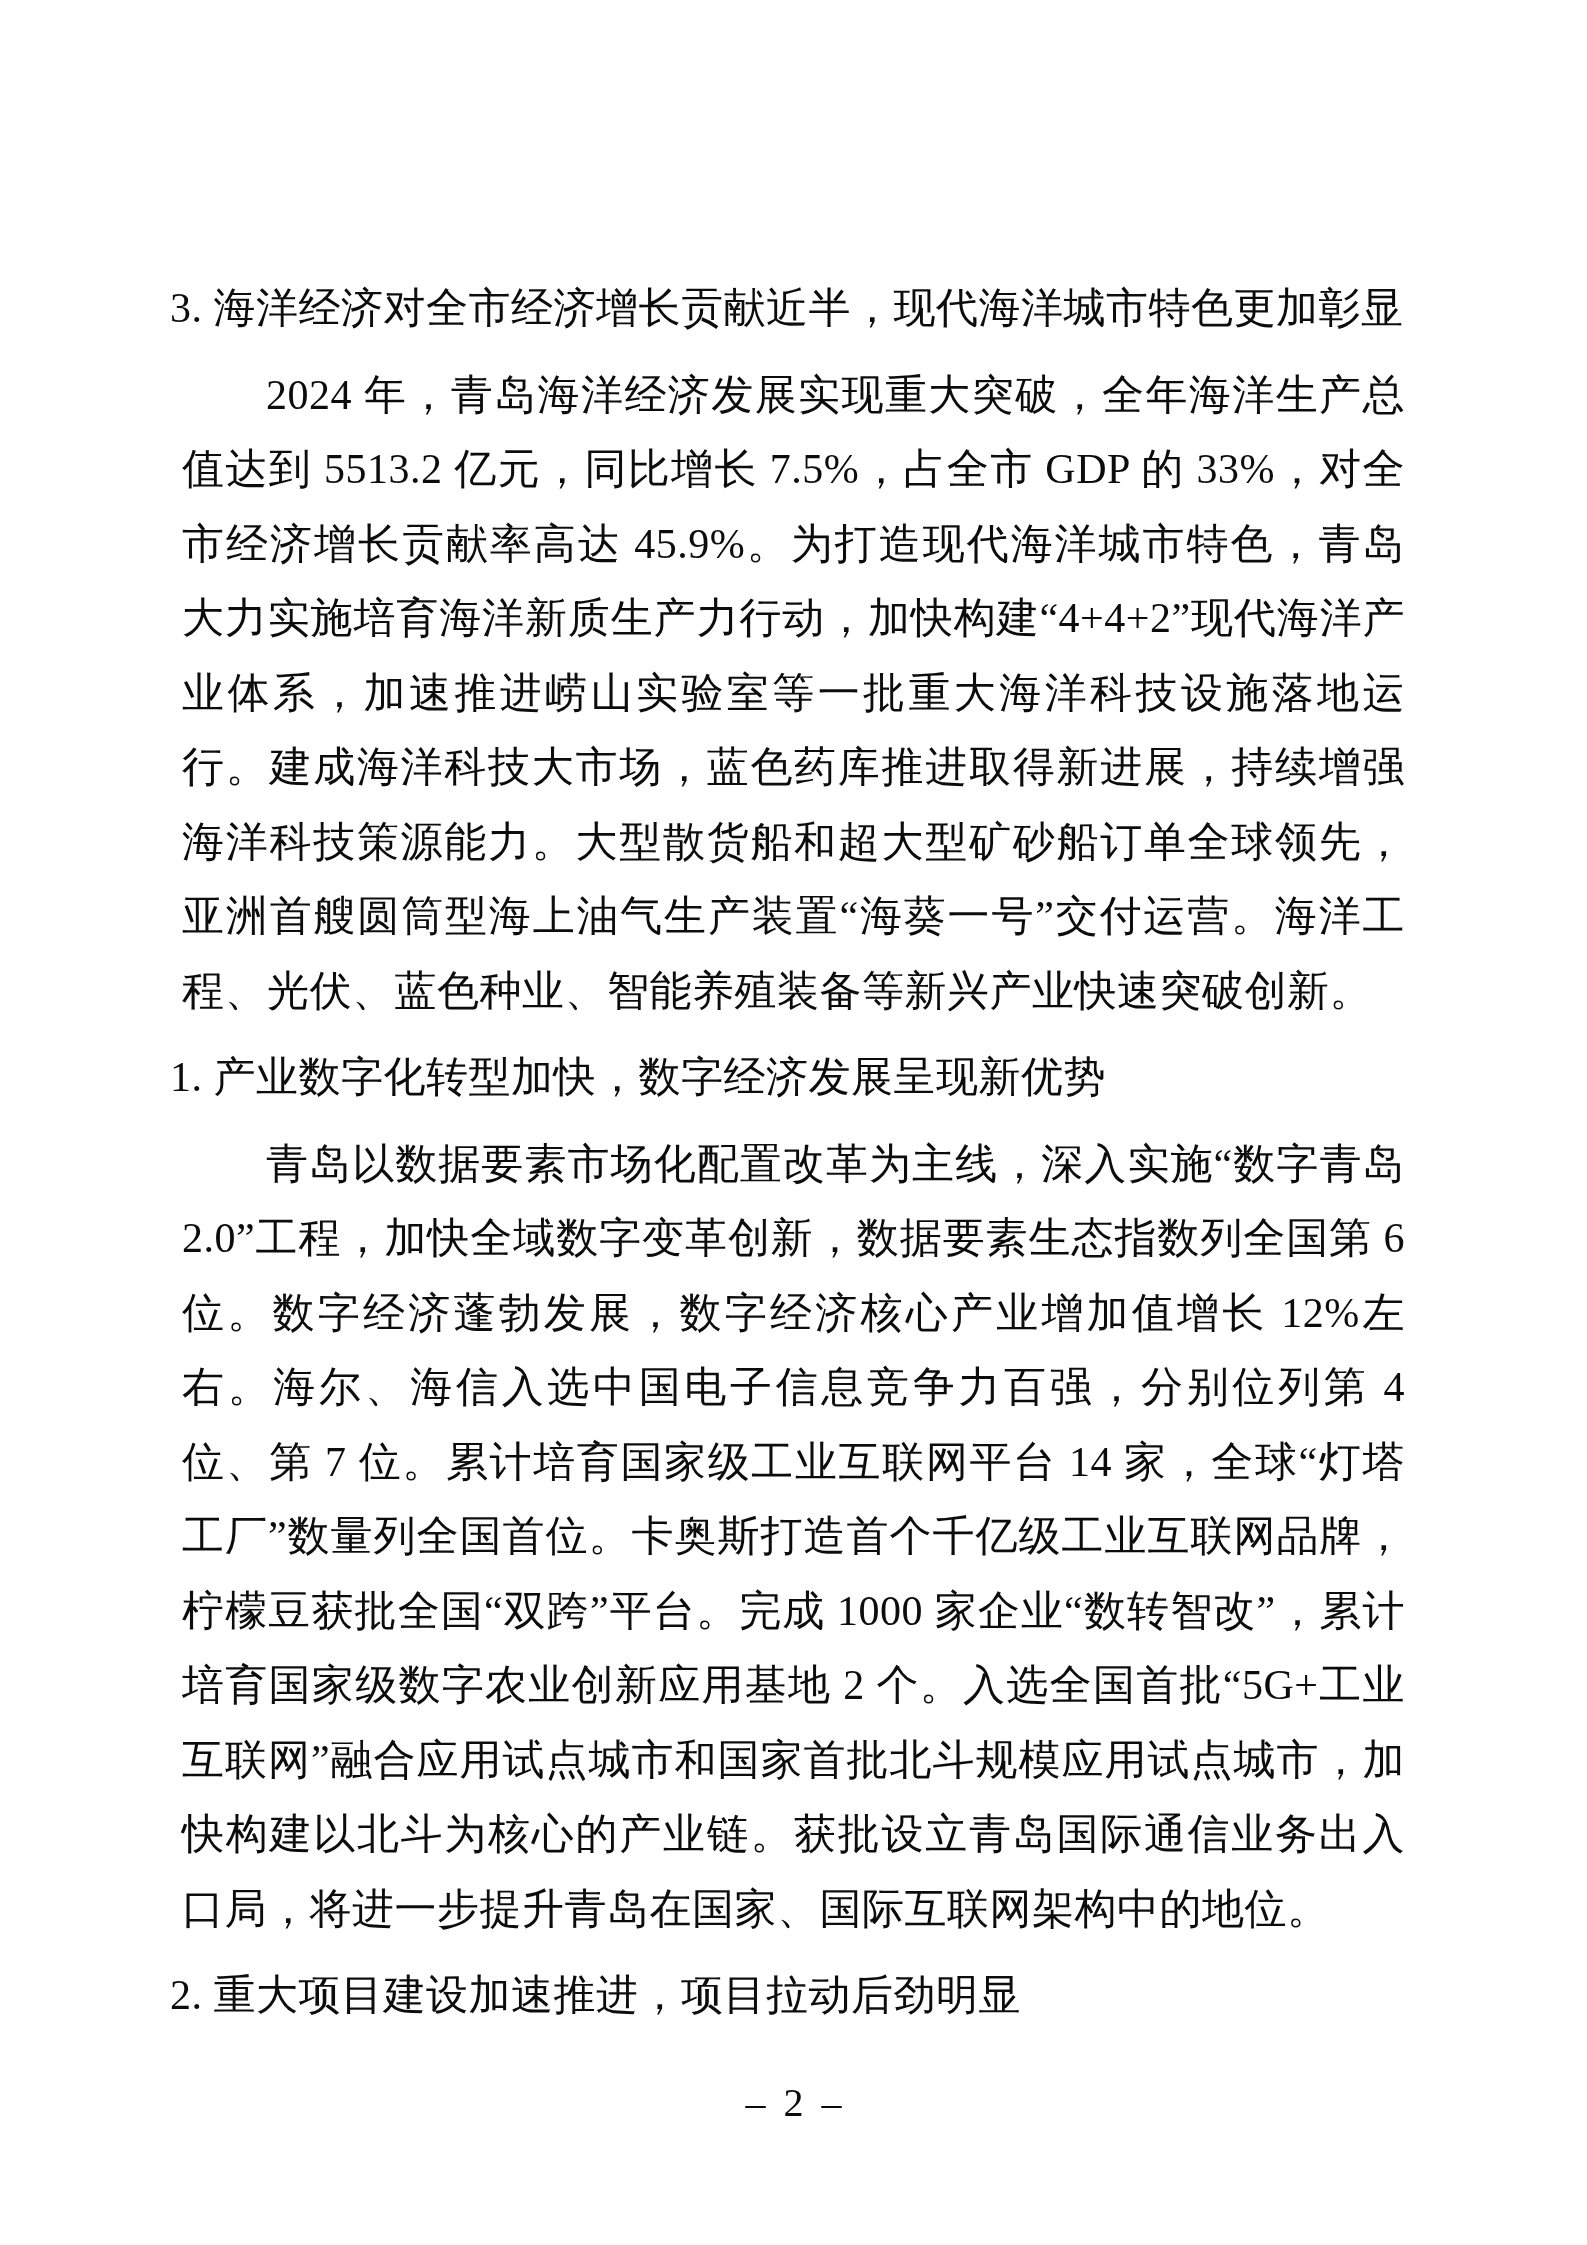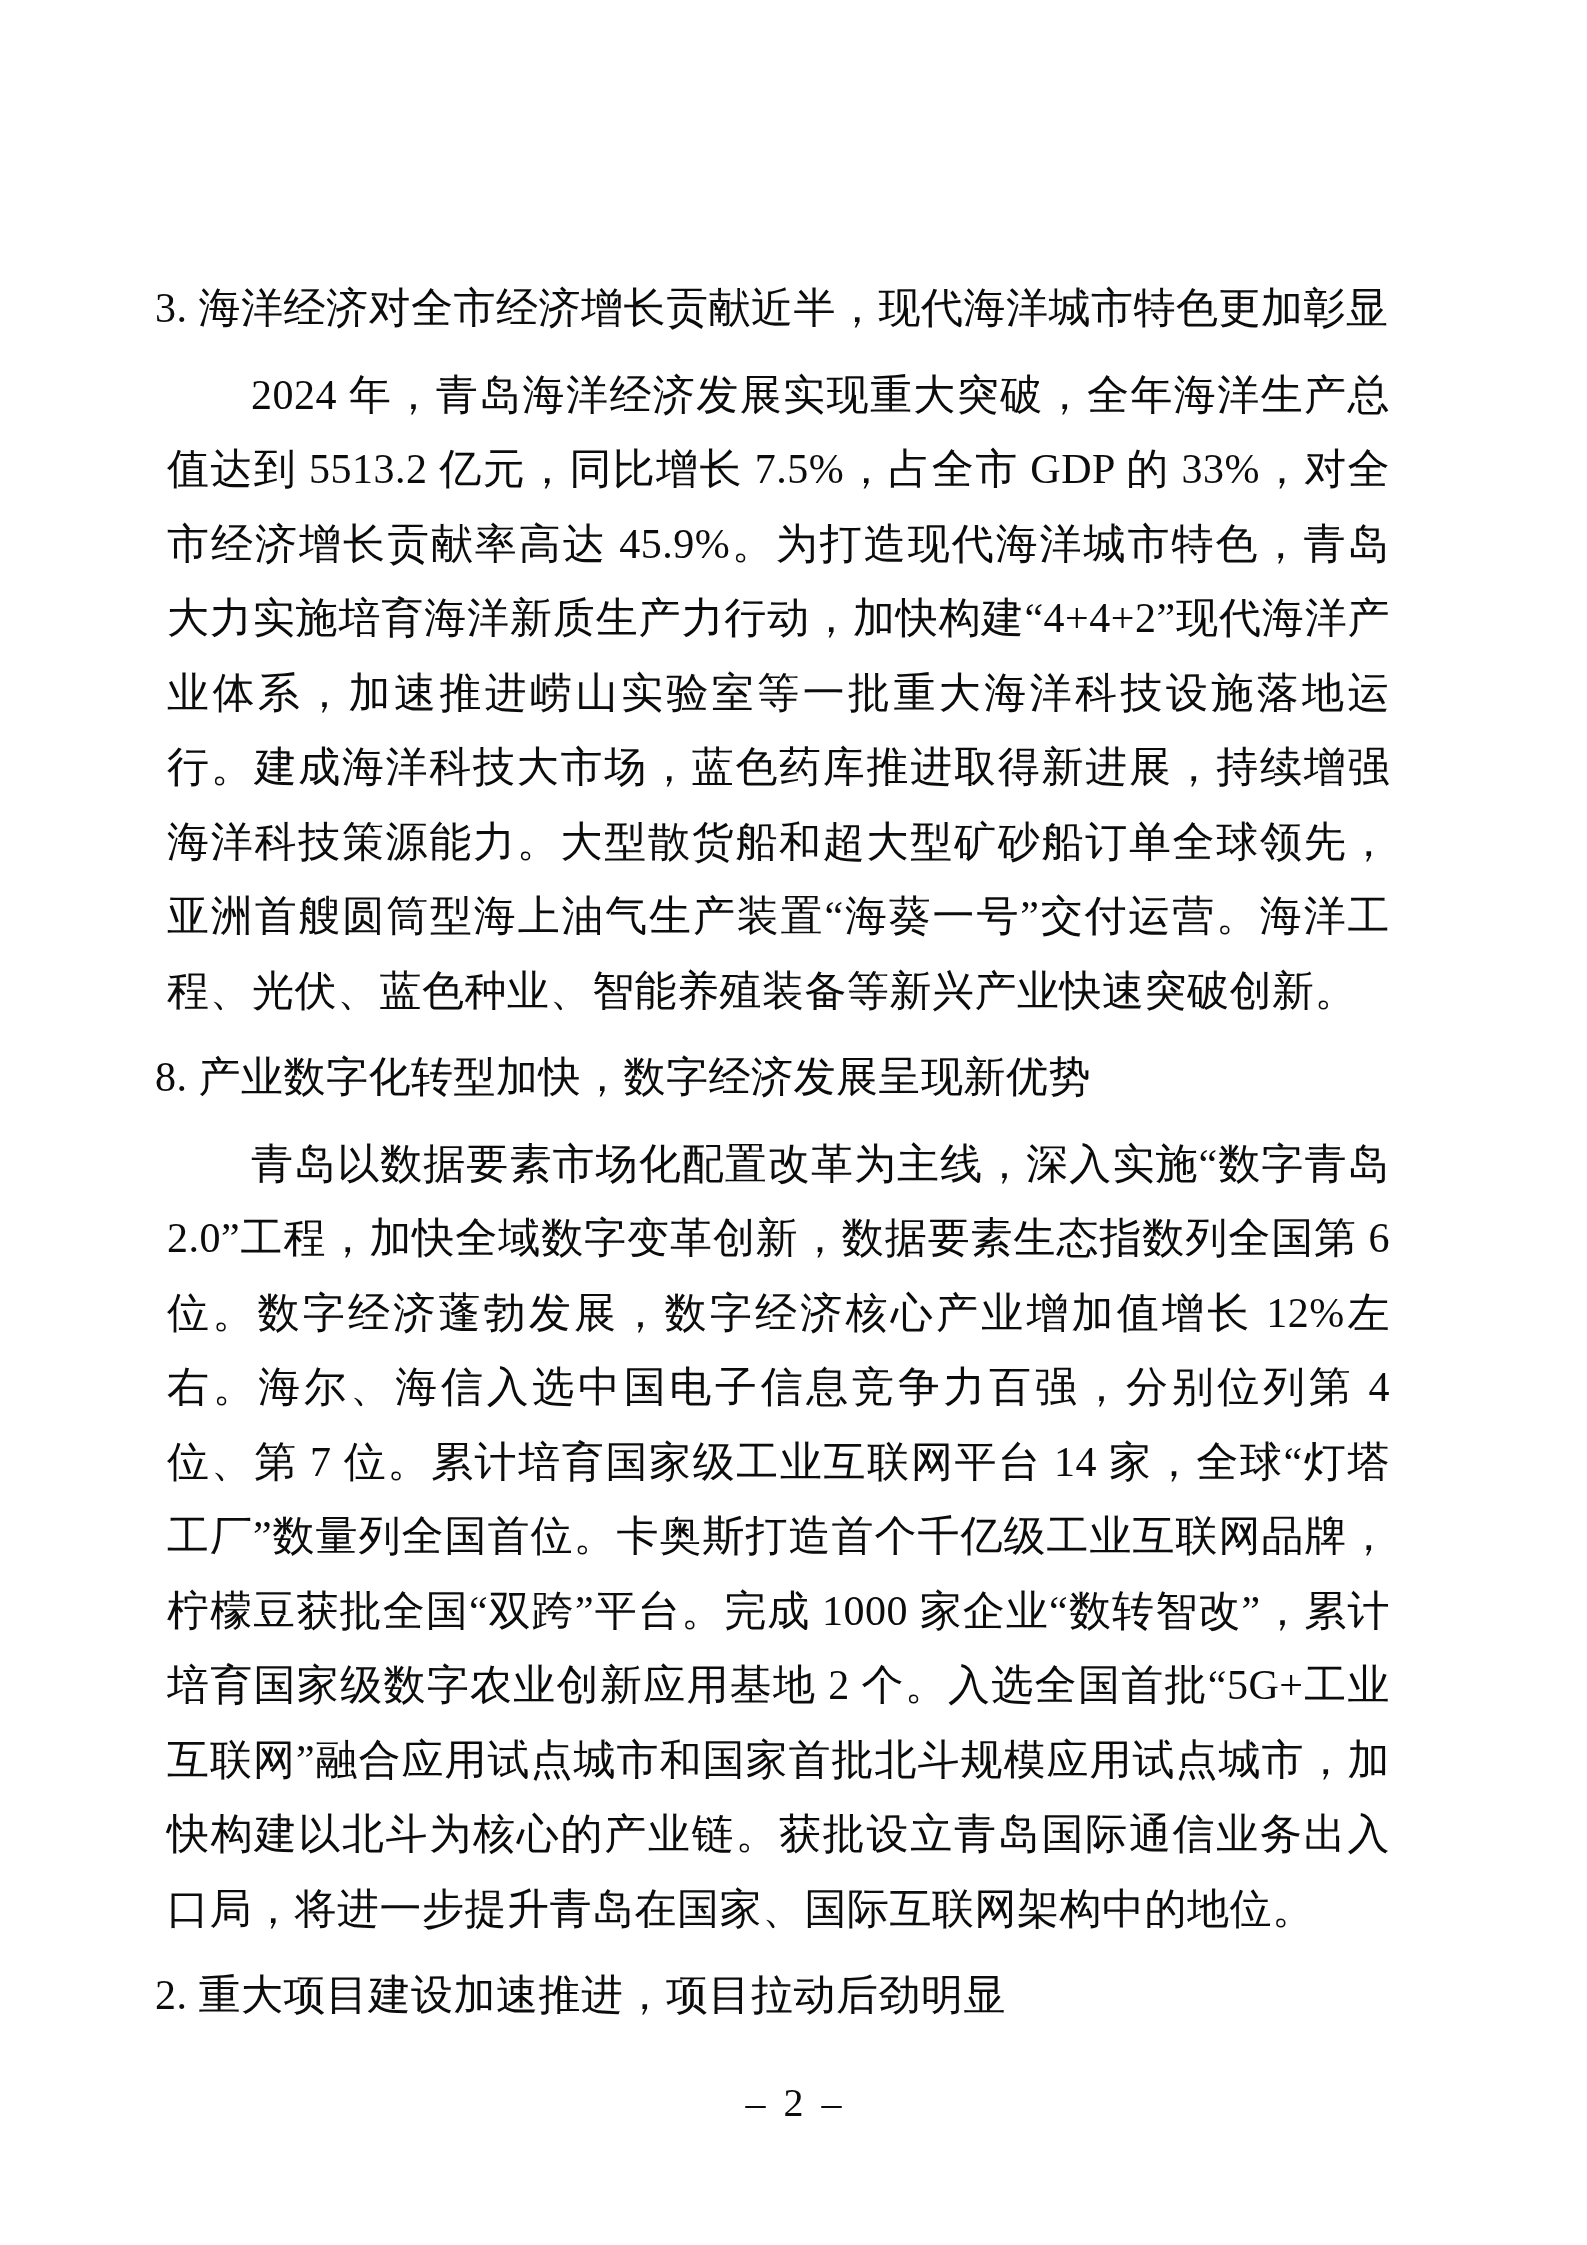--- a/index.html
+++ b/index.html
@@ -15,21 +15,21 @@
     font-family: "Liberation Serif", "DejaVu Serif", serif;
     overflow: hidden;
   }
   .page {
     position: absolute;
     inset: 0;
     background: #ffffff;
   }
   .content {
     position: absolute;
-    left: 155px;
+    left: 170px;
     top: 271px;
     width: 1247px;
     font-size: 42px;
     line-height: 74.5px;
     text-align: justify;
     text-justify: inter-ideograph;
     letter-spacing: 0.5px;
   }
   .heading {
     margin: 0;
@@ -55,18 +55,18 @@
     color: #0c0c0c;
   }
 </style>
 </head>
 <body>
 
 <div class="page">
   <div class="content">
     <h2 class="heading">3. 海洋经济对全市经济增长贡献近半，现代海洋城市特色更加彰显</h2>
     <p class="para">2024 年，青岛海洋经济发展实现重大突破，全年海洋生产总值达到 5513.2 亿元，同比增长 7.5%，占全市 GDP 的 33%，对全市经济增长贡献率高达 45.9%。为打造现代海洋城市特色，青岛大力实施培育海洋新质生产力行动，加快构建“4+4+2”现代海洋产业体系，加速推进崂山实验室等一批重大海洋科技设施落地运行。建成海洋科技大市场，蓝色药库推进取得新进展，持续增强海洋科技策源能力。大型散货船和超大型矿砂船订单全球领先，亚洲首艘圆筒型海上油气生产装置“海葵一号”交付运营。海洋工程、光伏、蓝色种业、智能养殖装备等新兴产业快速突破创新。</p>
-    <h2 class="heading">8. 产业数字化转型加快，数字经济发展呈现新优势</h2>
+    <h2 class="heading">1. 产业数字化转型加快，数字经济发展呈现新优势</h2>
     <p class="para">青岛以数据要素市场化配置改革为主线，深入实施“数字青岛 2.0”工程，加快全域数字变革创新，数据要素生态指数列全国第 6 位。数字经济蓬勃发展，数字经济核心产业增加值增长 12%左右。海尔、海信入选中国电子信息竞争力百强，分别位列第 4 位、第 7 位。累计培育国家级工业互联网平台 14 家，全球“灯塔工厂”数量列全国首位。卡奥斯打造首个千亿级工业互联网品牌，柠檬豆获批全国“双跨”平台。完成 1000 家企业“数转智改”，累计培育国家级数字农业创新应用基地 2 个。入选全国首批“5G+工业互联网”融合应用试点城市和国家首批北斗规模应用试点城市，加快构建以北斗为核心的产业链。获批设立青岛国际通信业务出入口局，将进一步提升青岛在国家、国际互联网架构中的地位。</p>
     <h2 class="heading">2. 重大项目建设加速推进，项目拉动后劲明显</h2>
   </div>
   <div class="footer">– 2 –</div>
 </div>
 
 </body></html>

